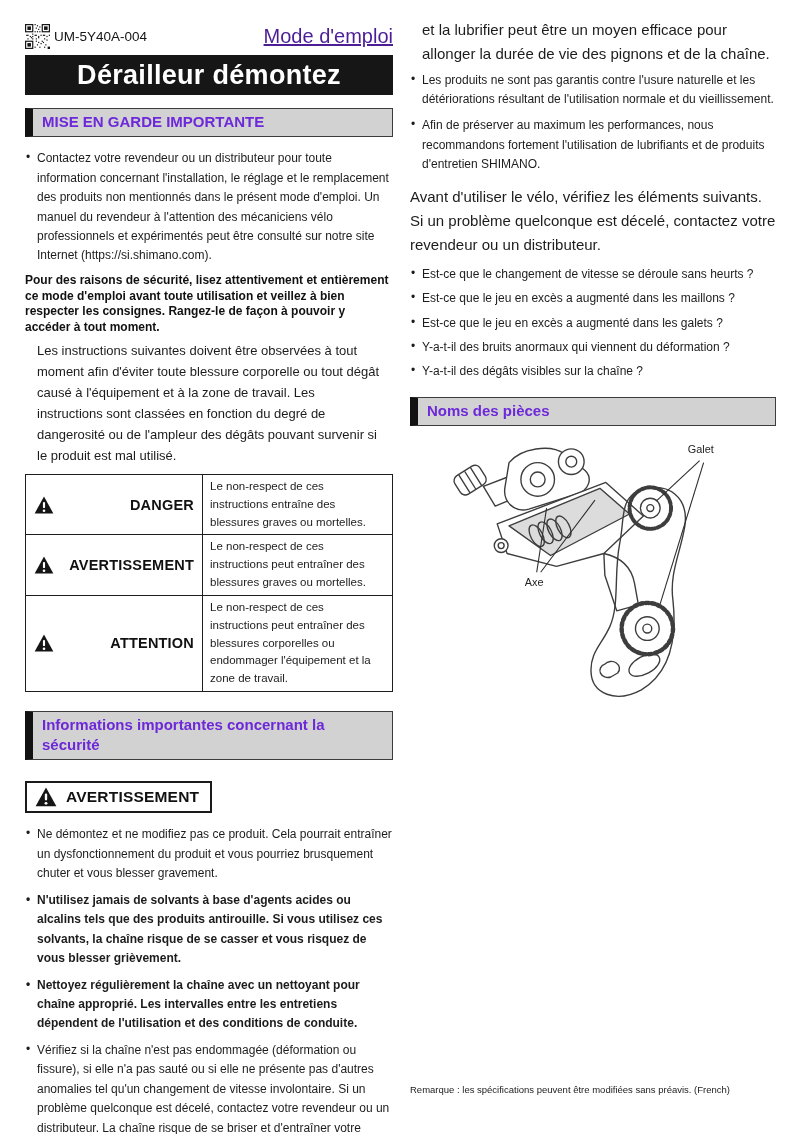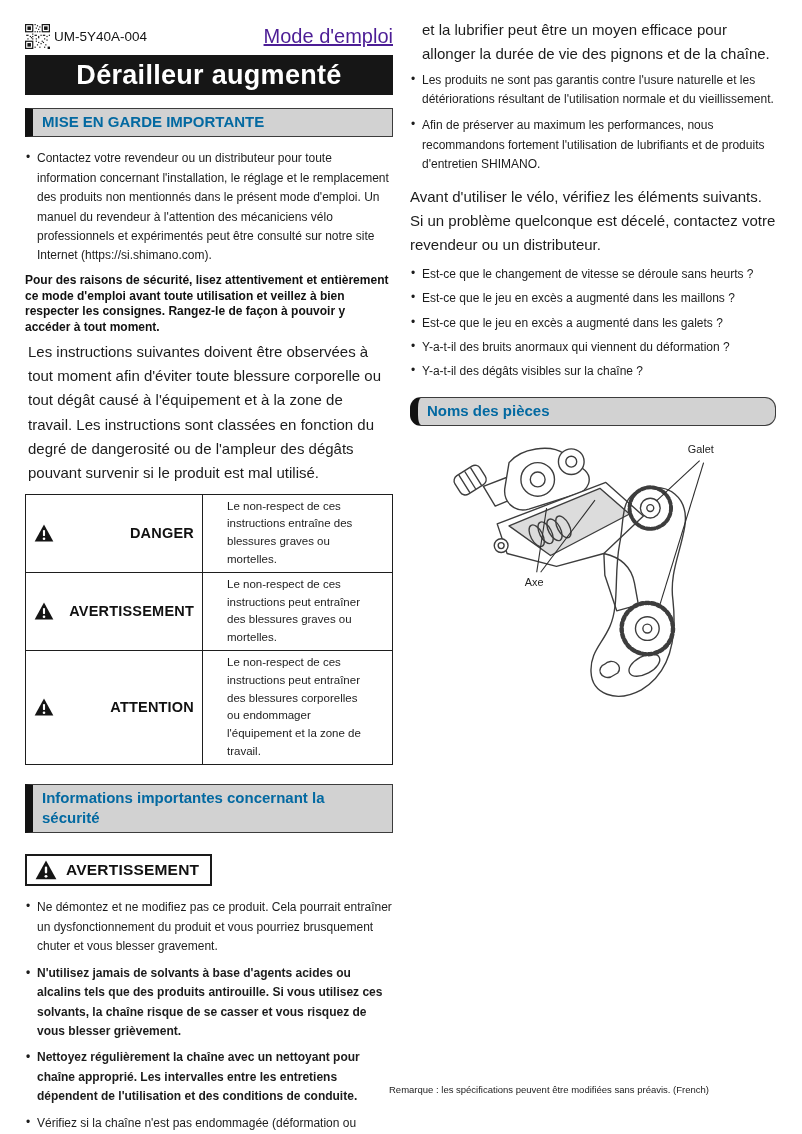--- a/index.html
+++ b/index.html
@@ -23,66 +23,66 @@
   .title-banner {
     margin-top:5px; height:40px; background:#161616; color:#ffffff;
     font-size:27px; font-weight:bold; text-align:center; line-height:40px;
     letter-spacing:0.3px;
   }
 
   
   .section-bar {
     background:#d2d2d2; border:1.5px solid #3c3c3c; border-left:8px solid #121212;
     padding:3px 9px 4px; font-size:15px; font-weight:bold; line-height:1.35;
-    color:#0369a1;
+    color:#6d28d9;
   }
   .bar-mise  { margin-top:13px; }
   .bar-safe  { margin-top:19px; }
   .bar-insp  { margin-top:17px; }
-  .bar-parts { margin-top:15px;border-radius:11px; }
+  .bar-parts { margin-top:15px; }
 
   
   .bullets { list-style:none; margin:12px 0 0 0; }
   .bullets li {
     position:relative; padding-left:12px; margin-bottom:7px;
     font-size:12px; line-height:1.62;
   }
   .bullets li::before { content:"\2022"; position:absolute; left:1px; top:-1px; font-size:12px; }
   .bullets li.b { font-weight:bold; }
   .bullets.tight { margin-top:2px; }
   .bullets.tight li { margin-bottom:5px; }
 
   .bold-notice { font-size:12px; font-weight:bold; line-height:1.31; margin:5px 0 4px; color:#111; }
-  .body-para { font-size:15px; line-height:1.62; margin:2px 3px 8px; }
+  .body-para { font-size:13px; line-height:1.62; margin:2px 12px 8px; }
   .cont-para { font-size:15px; line-height:1.62; padding-left:12px; margin-bottom:4px; }
   .insp-intro { font-size:15px; line-height:1.62; margin:10px 0 7px; }
 
   
   .hazard-table { border-collapse:collapse; margin-top:4px; width:368px; }
   .hazard-table td { border:1.5px solid #1e1e1e; vertical-align:middle; }
   .hazard-table td.lab { width:177px; padding:6px 8px; }
-  .hazard-table td.desc { padding:3px 24px; font-size:11.5px; line-height:1.55; vertical-align:top; }
+  .hazard-table td.desc { padding:3px 7px; font-size:11.5px; line-height:1.55; vertical-align:top; }
   .lab-inner { display:flex; align-items:center; gap:9px; font-size:14.5px; font-weight:bold; color:#111; letter-spacing:0.2px;justify-content:space-between; }
   .tri { width:20px; height:18px; display:block; flex:0 0 auto; }
 
   
   .warning-box {
     display:inline-flex; align-items:center; gap:9px; margin-top:21px;
     border:2px solid #1a1a1a; background:#fff; padding:4px 11px 4px 8px;
     font-size:15.5px; font-weight:bold; color:#111; letter-spacing:0.2px;
   }
   .warning-box .tri { width:22px; height:20px; }
 
   
   .diagram-wrap { margin-top:9px; }
   .diagram-wrap svg { display:block; }
   .dg-label { font-family:"Liberation Sans", sans-serif; }
 
   .footer {
-    position:absolute; left:389px; top:1084px; font-size:9.5px; color:#222;
+    position:absolute; left:410px; top:1084px; font-size:9.5px; color:#222;
   }
 </style>
 </head>
 <body>
 
 <div class="page">
 
   <div class="col-left">
 
     <div class="doc-header">
@@ -133,21 +133,21 @@
               <rect x="8" y="19" width="1" height="1"></rect>
               <rect x="16" y="19" width="1" height="1"></rect>
               <rect x="19" y="19" width="2" height="2"></rect>
           </g>
         </svg>
         <span class="doc-code">UM-5Y40A-004</span>
       </div>
       <span class="doc-type">Mode d'emploi</span>
     </div>
 
-    <div class="title-banner">Dérailleur augmenté</div>
+    <div class="title-banner">Dérailleur démontez</div>
 
     <div class="section-bar bar-mise">MISE EN GARDE IMPORTANTE</div>
 
     <ul class="bullets">
       <li>Contactez votre revendeur ou un distributeur pour toute information concernant l'installation, le réglage et le remplacement des produits non mentionnés dans le présent mode d'emploi. Un manuel du revendeur à l'attention des mécaniciens vélo professionnels et expérimentés peut être consulté sur notre site Internet (https://si.shimano.com).</li>
     </ul>
 
     <p class="bold-notice">Pour des raisons de sécurité, lisez attentivement et entièrement ce mode d'emploi avant toute utilisation et veillez à bien respecter les consignes. Rangez-le de façon à pouvoir y accéder à tout moment.</p>
 
     <p class="body-para">Les instructions suivantes doivent être observées à tout moment afin d'éviter toute blessure corporelle ou tout dégât causé à l'équipement et à la zone de travail. Les instructions sont classées en fonction du degré de dangerosité ou de l'ampleur des dégâts pouvant survenir si le produit est mal utilisé.</p>

